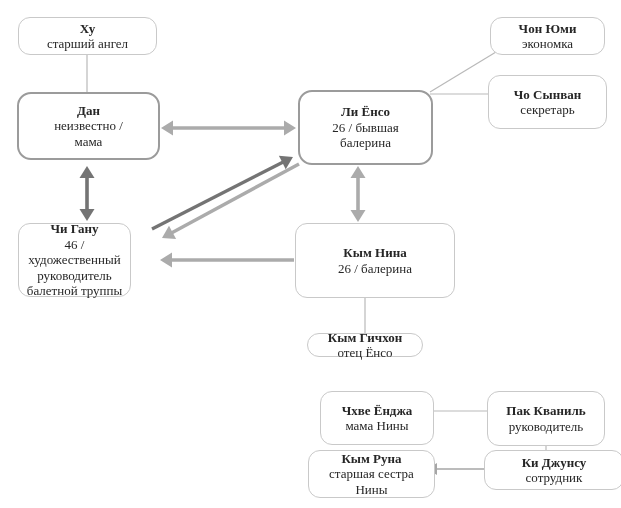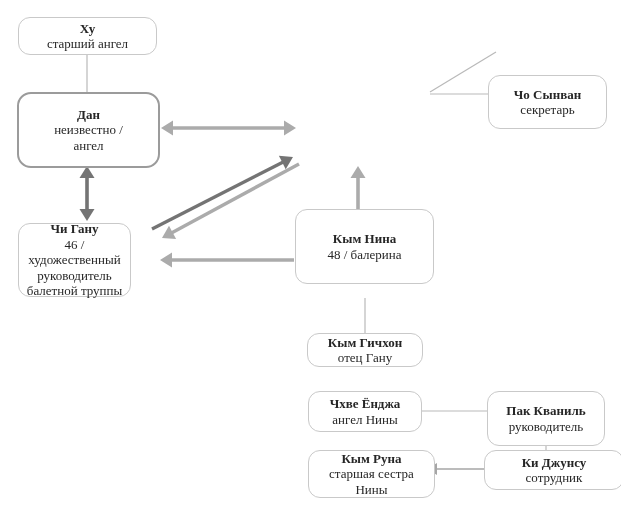--- a/index.html
+++ b/index.html
@@ -57,53 +57,62 @@
       <line x1="546" y1="430" x2="546" y2="450" stroke="#b9b9b9" stroke-width="1.2"></line>
       <line x1="487" y1="469" x2="432" y2="469" stroke="#a6a6a6" stroke-width="1.6"></line>
       <polygon points="427,469 437,463 437,475" fill="#a6a6a6"></polygon>
     </svg>
 
   <div class="node" style="left:18px;top:17px;width:139px;height:38px">
     <div class="name">Ху</div>
     <div class="role">старший ангел</div>
   </div>
 
-  <div class="node major" style="left:17px;top:92px;width:143px;height:76px">
+  <div class="node major" style="left:17px;top:92px;width:143px;height:68px">
     <div class="name">Дан</div>
     <div class="role">неизвестно /
-ангел</div>
+мама</div>
   </div>
 
+  <div class="node" style="left:490px;top:17px;width:115px;height:38px">
+    <div class="name">Чон Юми</div>
+    <div class="role">экономка</div>
+  </div>
 
   <div class="node" style="left:488px;top:75px;width:119px;height:54px">
     <div class="name">Чо Сынван</div>
     <div class="role">секретарь</div>
   </div>
 
+  <div class="node major" style="left:298px;top:90px;width:135px;height:75px">
+    <div class="name">Ли Ёнсо</div>
+    <div class="role">26 / бывшая
+балерина</div>
+  </div>
 
   <div class="node" style="left:18px;top:223px;width:113px;height:74px">
     <div class="name">Чи Гану</div>
     <div class="role">46 / художественный
 руководитель
 балетной труппы</div>
   </div>
 
-  <div class="node" style="left:295px;top:209px;width:139px;height:75px">
+  <div class="node" style="left:295px;top:223px;width:160px;height:75px">
     <div class="name">Кым Нина</div>
-    <div class="role">48 / балерина</div>
+    <div class="role">26 / балерина</div>
   </div>
 
-  <div class="node" style="left:307px;top:333px;width:116px;height:34px">
+  <div class="node" style="left:307px;top:333px;width:116px;height:24px">
     <div class="name">Кым Гичхон</div>
-    <div class="role">отец Гану</div>
+    <div class="role">отец Ёнсо</div>
   </div>
 
-  <div class="node" style="left:308px;top:391px;width:114px;height:41px">
+  <div class="node" style="left:320px;top:391px;width:114px;height:54px">
     <div class="name">Чхве Ёнджа</div>
-    <div class="role">ангел Нины</div>
+    <div class="role">мама Нины</div>
   </div>
 
   <div class="node" style="left:487px;top:391px;width:118px;height:55px">
     <div class="name">Пак Кваниль</div>
     <div class="role">руководитель</div>
   </div>
 
   <div class="node" style="left:308px;top:450px;width:127px;height:48px">
     <div class="name">Кым Руна</div>
     <div class="role">старшая сестра

